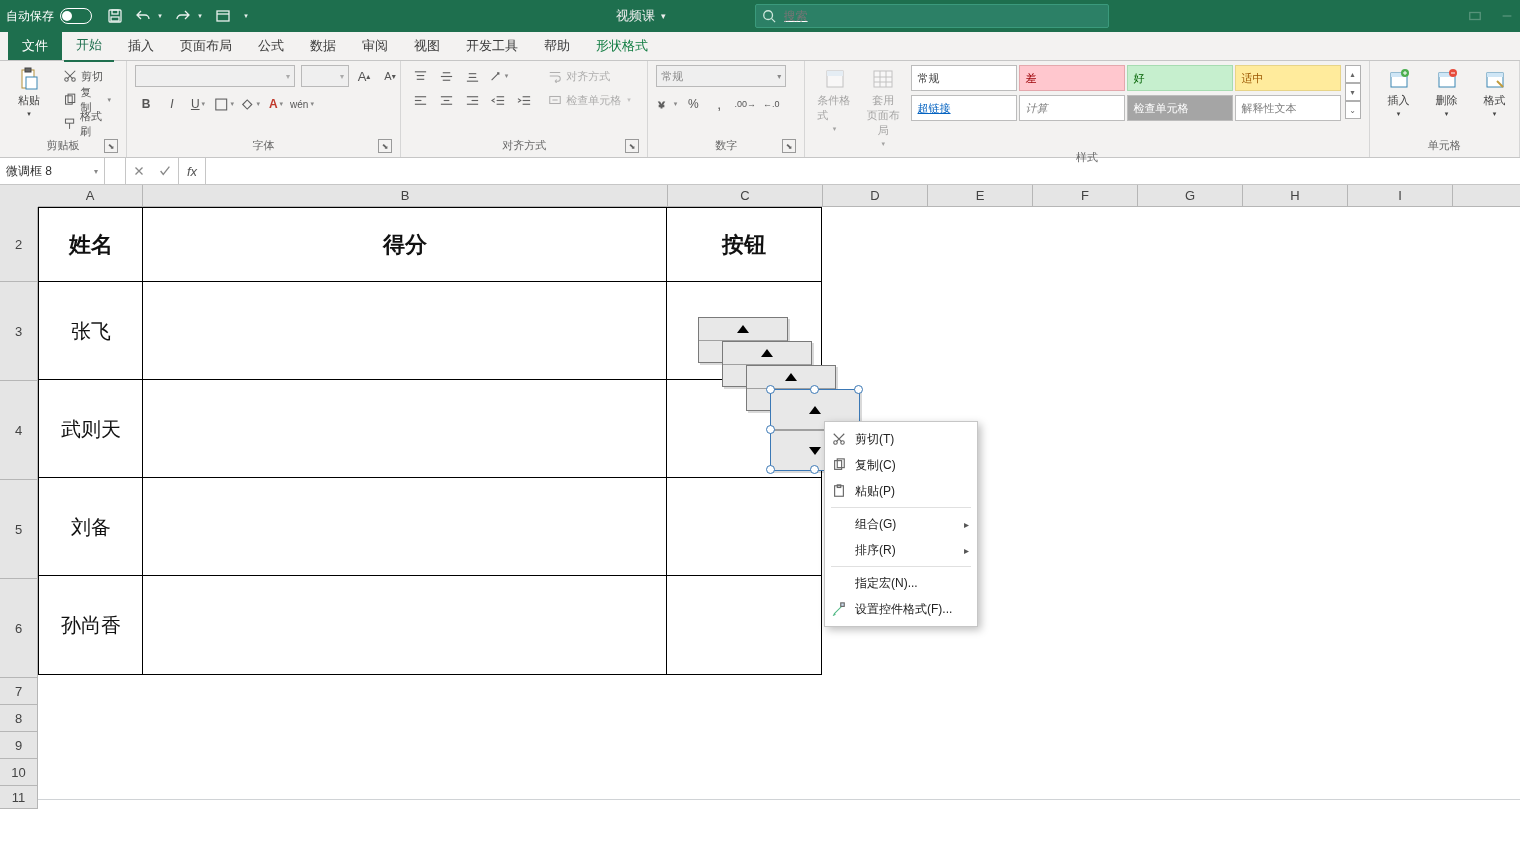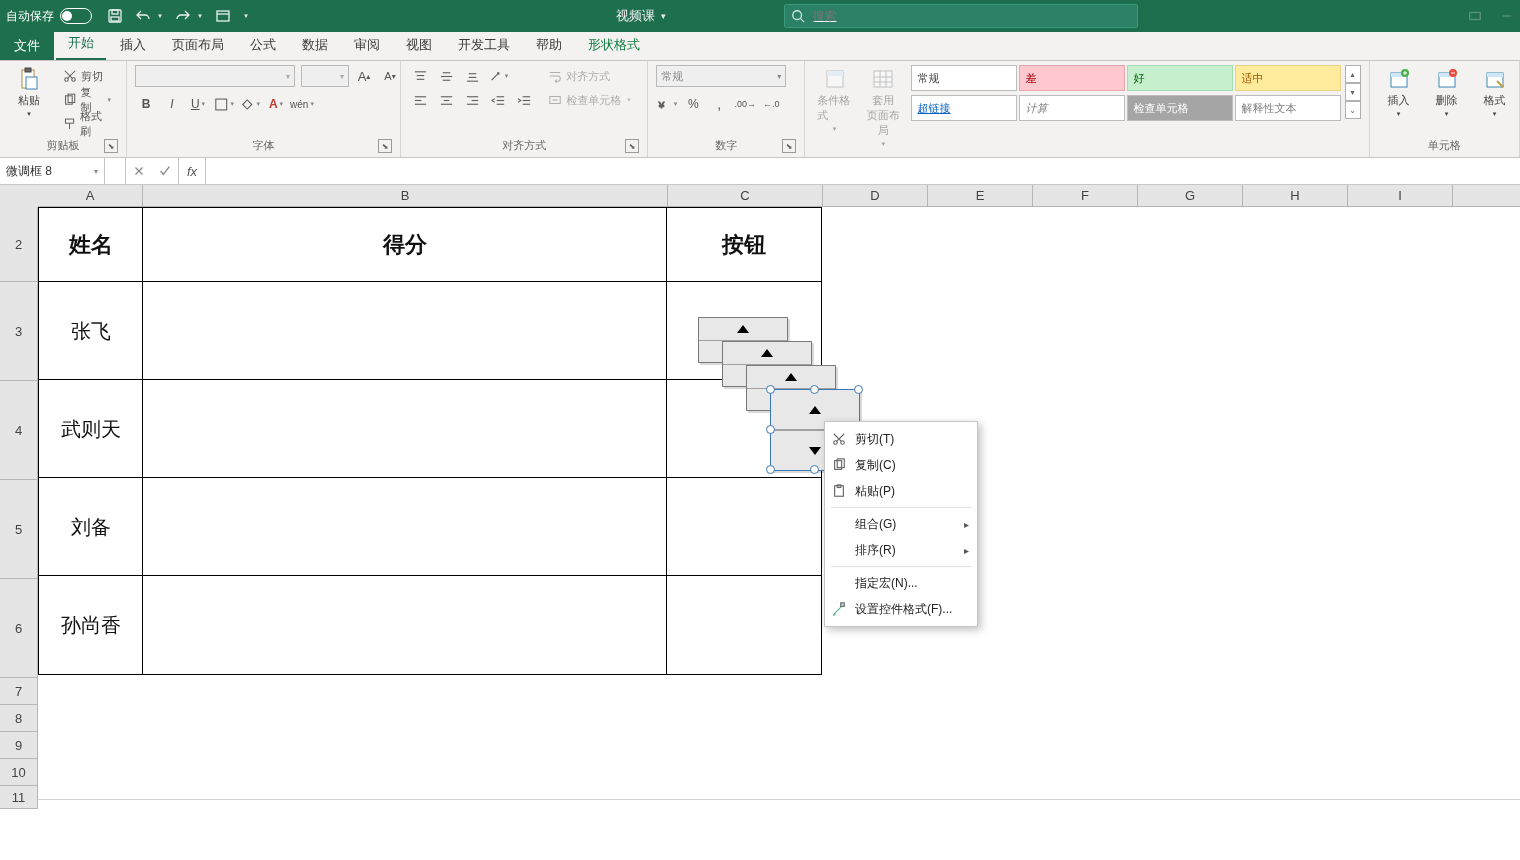--- a/index.html
+++ b/index.html
@@ -32,36 +32,36 @@
   .switch{
     width:28px;height:14px;border:1px solid #fff;border-radius:9px;
     display:flex;align-items:center;padding:0 1px;
   }
   .switch .knob{width:10px;height:10px;border-radius:50%;background:#fff;}
   .qat{display:flex;align-items:center;gap:10px;margin-left:8px;}
   .qat-btn{width:18px;height:18px;display:flex;align-items:center;justify-content:center;opacity:.9;}
   .qat-btn svg{width:16px;height:16px;stroke:#fff;fill:none;stroke-width:1.3;}
   .doc-title{flex:0 0 auto;margin-left:360px;display:flex;align-items:center;gap:6px;font-size:13px;color:#eee;}
   .doc-title .chev{font-size:9px;}
-  .search-wrap{margin-left:112px;text-decoration:underline;}
+  .search-wrap{margin-left:83px;text-decoration:underline;}
   .search{
     width:340px;height:22px;background:#2c8066;border:1px solid #3b9a7c;
     border-radius:2px;display:flex;align-items:center;padding:0 6px;gap:6px;
   }
   .search input{
     flex:1;background:transparent;border:none;outline:none;color:#ddd;font-size:12px;
   }
   .search svg{width:14px;height:14px;stroke:#cfe8dd;fill:none;stroke-width:1.5;}
   .title-right{margin-left:auto;display:flex;gap:18px;align-items:center;opacity:.25;}
   .title-right svg{width:14px;height:14px;stroke:#fff;fill:none;stroke-width:1.5;}
 
   
   .tabs{
     height:28px;background:var(--ribbon-bg);
-    display:flex;align-items:flex-end;gap:2px;
+    display:flex;align-items:center;padding-left:8px;gap:2px;
     border-bottom:1px solid var(--border-gray);
   }
   .tab{
     padding:5px 12px 6px;font-size:13px;color:#3b3b3b;cursor:pointer;
   }
   .tab.file{background:var(--excel-green);color:#fff;padding:5px 14px;}
   .tab.active{color:var(--excel-green);border-bottom:2px solid var(--excel-green);font-weight:500;}
   .tab.context{color:#107c41;}
 
   
@@ -555,20 +555,23 @@
         <div class="style-col">
           <div class="style-cell neutral">适中</div>
           <div class="style-cell expl">解释性文本</div>
         </div>
         <div class="gal-scroll">
           <div>▴</div>
           <div>▾</div>
           <div>⌄</div>
         </div>
       </div>
+    </div>
+    <div class="group-label">
+      <span>样式</span>
     </div>
   </div>
 
   <div class="group" style="min-width:130px;">
     <div class="group-body">
       <div class="vbtn">
         <svg viewBox="0 0 24 24">
             <rect x="4" y="6" width="16" height="14" fill="#fff" stroke="#3a86b3"></rect>
             <rect x="4" y="6" width="16" height="4" fill="#cfe6f6"></rect>
             <circle cx="18" cy="6" r="4" fill="#4caf50"></circle>

